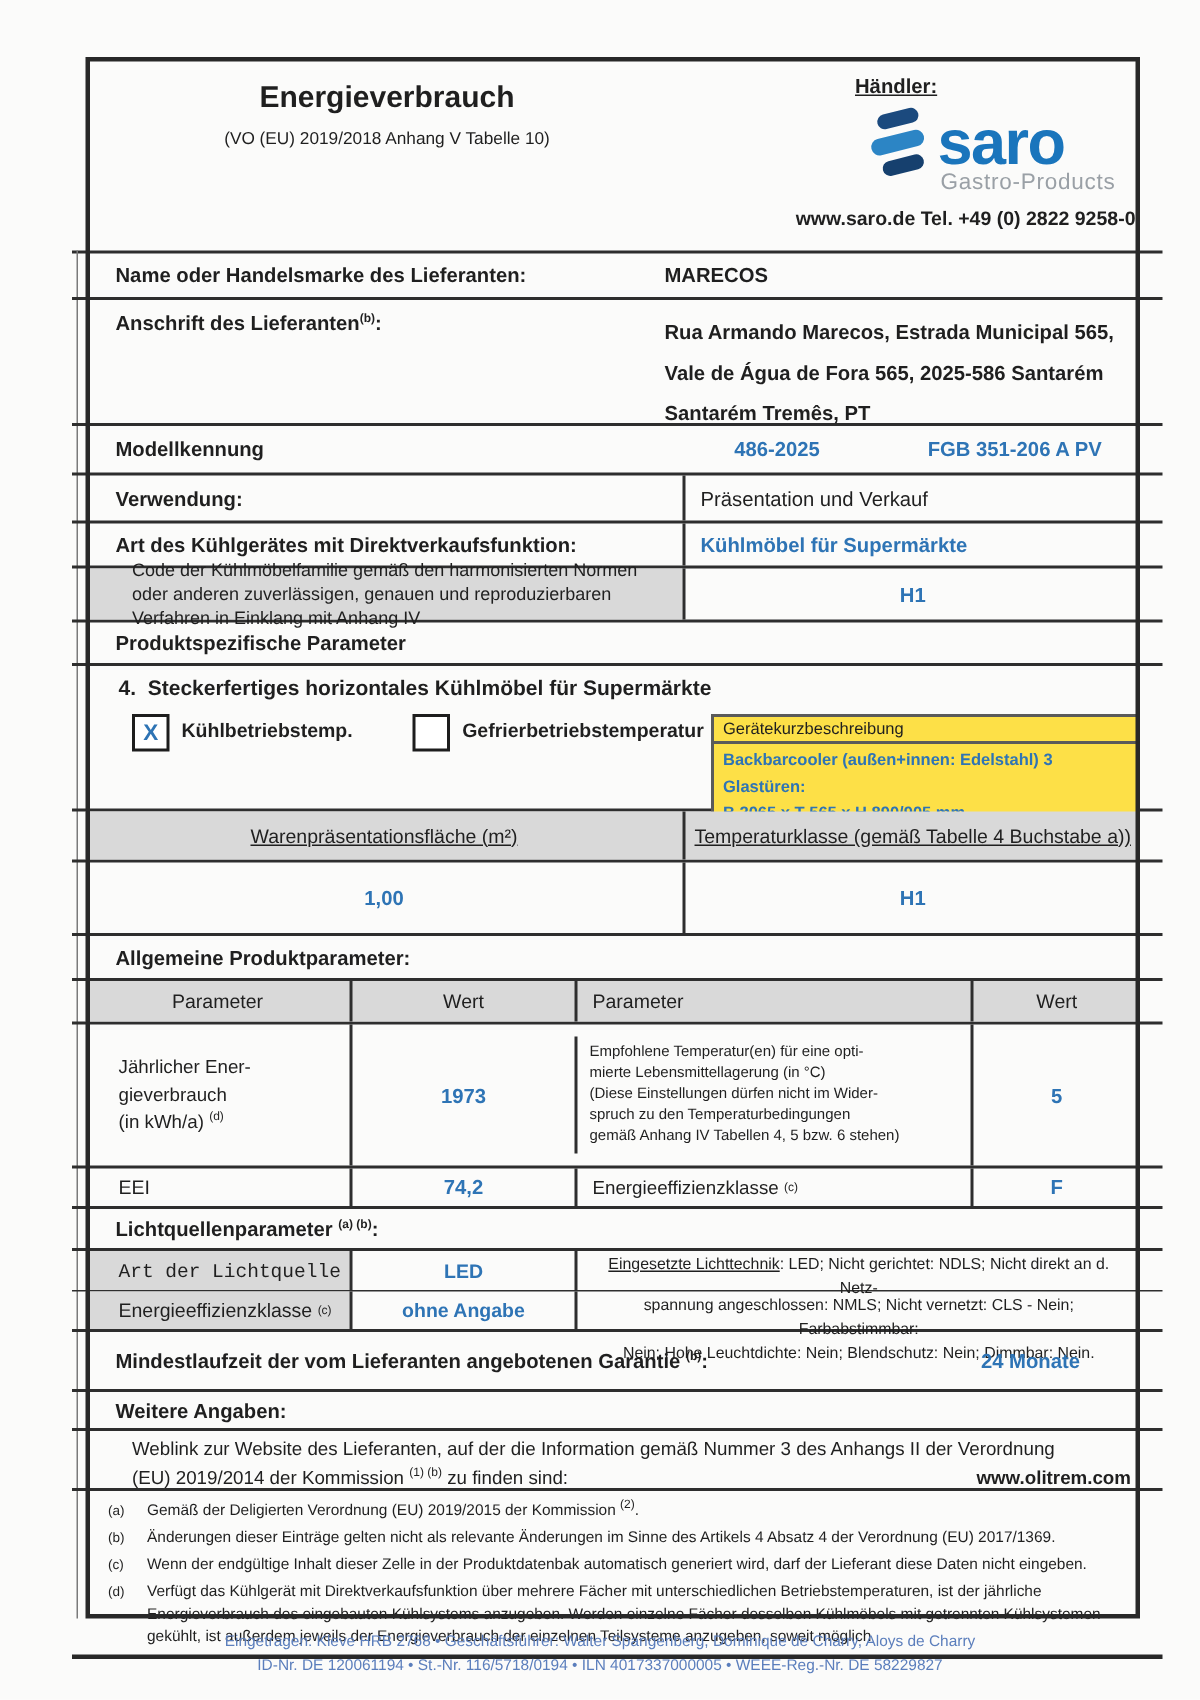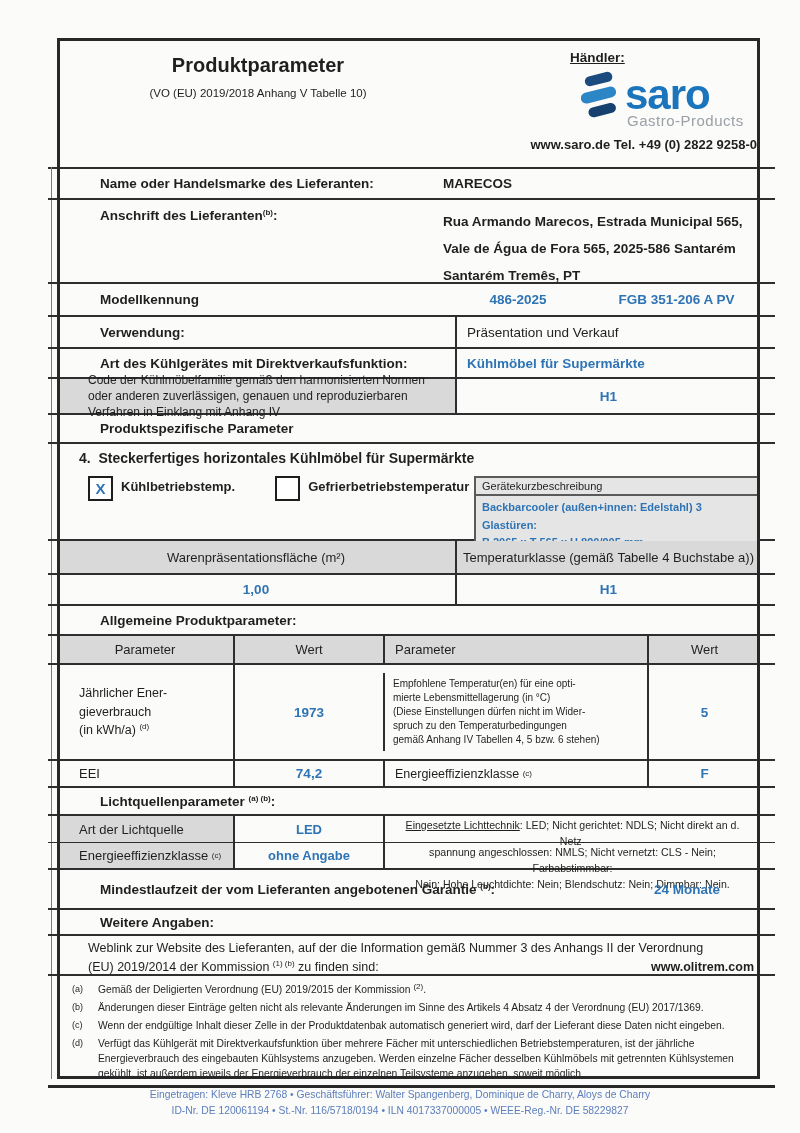--- a/index.html
+++ b/index.html
@@ -21,45 +21,45 @@
   .dealer{font-size:13.5px;font-weight:bold;text-decoration:underline;text-align:left;
           margin-left:102px;}
   .logo-wrap{margin-top:4px;display:inline-block;}
   .contact{font-size:13px;font-weight:bold;margin-top:2px;}
   
   .rows{border-top:2px solid #2e2e2e;}
   .row{box-sizing:border-box;border-bottom:2px solid #2e2e2e;
        padding-left:9px;padding-right:15px;display:flex;align-items:center;
        font-size:13.5px;position:relative;}
   .lblb{font-weight:bold;}
-  .cell-pad{padding-left:43px;}
+  .cell-pad{padding-left:20px;}
   .graybg{background:#d9d9d9;}
   
   .r-name{height:31px;}
   .r-addr{height:84px;align-items:flex-start;padding-top:8px;}
   .addr-val{line-height:27px;font-weight:bold;}
   .r-model{height:33px;}
   .r-verw{height:32px;}
   .r-art{height:30px;}
   .r-code{height:36px;font-size:12px;align-items:flex-end;}
   .r-pspez{height:29px;}
   .r-sec4{height:97px;display:block;padding-top:6px;}
   .sec4-title{font-size:14px;font-weight:bold;padding-left:22px;}
   .sec4-body{display:flex;margin-top:10px;padding-left:31px;align-items:flex-start;}
   .cbox{width:21px;height:21px;border:2px solid #1d1d1d;background:#fff;display:inline-flex;
         align-items:center;justify-content:center;font-weight:bold;font-size:15px;color:#2e74b5;
         flex:none;}
   .cbox-lab{font-weight:bold;font-size:13px;margin:3px 0 0 8px;}
-  .desc-box{margin-left:auto;width:286px;border:2px solid #5a5a5a;background:#e5e5e5;
+  .desc-box{margin-left:auto;width:286px;border:2px solid #5a5a5a;background:#fde047;
         font-size:11px;box-sizing:border-box;}
   .desc-hd{padding:2px 6px;border-bottom:2px solid #5a5a5a;}
   .desc-bd{padding:3px 6px;color:#2e74b5;font-weight:bold;line-height:1.6;}
   .r-areahd{height:34px;font-size:13px;padding-left:9px;padding-right:15px;}
-  .r-areaval{height:31px;}
-  .ctr{text-align:left;}
+  .r-areaval{height:49px;}
+  .ctr{text-align:left;text-decoration:underline;}
   .half-l{width:398px;box-sizing:border-box;align-self:stretch;display:flex;
           align-items:center;justify-content:center;}
   .half-r{flex:1;box-sizing:border-box;align-self:stretch;display:flex;
           align-items:center;justify-content:center;border-left:2px solid #2e2e2e;}
   .r-allg{height:30px;}
   
   .ptable-hd{height:29px;font-size:13px;}
   .pc1{width:176px;}.pc2{width:150px;}.pc3{width:264px;}.pc4{width:113px;}
   .pcell{box-sizing:border-box;align-self:stretch;display:flex;align-items:center;
          justify-content:center;text-align:center;}
@@ -93,21 +93,21 @@
 </head>
 <body>
 
 <div class="page">
   <div class="sheet">
     <div class="border-overlay"></div>
     <div class="gutter-line"></div>
 
     <div class="hdr">
       <div class="hdr-left">
-        <div class="hdr-title">Produktparameter</div>
+        <div class="hdr-title">Energieverbrauch</div>
         <div class="hdr-sub">(VO (EU) 2019/2018 Anhang V Tabelle 10)</div>
       </div>
       <div class="hdr-right">
         <div class="dealer">Händler:</div>
         <div class="logo-wrap">
           <svg width="182" height="62" viewBox="0 0 182 62">
             <g transform="rotate(-14 26 28)">
               <rect x="14" y="5" width="28" height="10" rx="5" fill="#1b4a7e"></rect>
               <rect x="6" y="20" width="36" height="11" rx="5.5" fill="#2c85c5"></rect>
               <rect x="10" y="36" width="28" height="10" rx="5" fill="#16406e"></rect>
@@ -222,21 +222,21 @@
         <div class="pcell pc2 bl blue">74,2</div>
         <div class="pcell pc3 bl" style="justify-content:flex-start;padding-left:10px;font-size:12.5px;"><span>Energieeffizienzklasse</span>&nbsp;<sup>(c)</sup></div>
         <div class="pcell pc4 bl blue">F</div>
       </div>
 
       <div class="row r-licht">
         <div class="lblb cell-pad"><span>Lichtquellenparameter</span>&nbsp;<sup>(a) (b)</sup><span>:</span></div>
       </div>
 
       <div class="row r-lrow" style="border-bottom-width:1px;">
-        <div class="pcell pc1 graybg" style="justify-content:flex-start;padding-left:22px;">Art der Lichtquelle</div>
+        <div class="pcell pc1 graybg" style="justify-content:flex-start;padding-left:22px;font-family:Liberation Mono, monospace;">Art der Lichtquelle</div>
         <div class="pcell pc2 bl blue">LED</div>
         <div class="pcell bl ltext" style="width:377px;display:block;align-self:stretch;">
           <span class="und">Eingesetzte Lichttechnik</span><span>: LED; Nicht gerichtet: NDLS; Nicht direkt an d. Netz-</span>
         </div>
       </div>
       <div class="row r-lrow">
         <div class="pcell pc1 graybg" style="justify-content:flex-start;padding-left:22px;"><span>Energieeffizienzklasse</span>&nbsp;<sup>(c)</sup></div>
         <div class="pcell pc2 bl blue">ohne Angabe</div>
         <div class="pcell bl ltext" style="width:377px;display:block;align-self:stretch;">
           <div>spannung angeschlossen: NMLS; Nicht vernetzt: CLS - Nein; Farbabstimmbar:</div>

